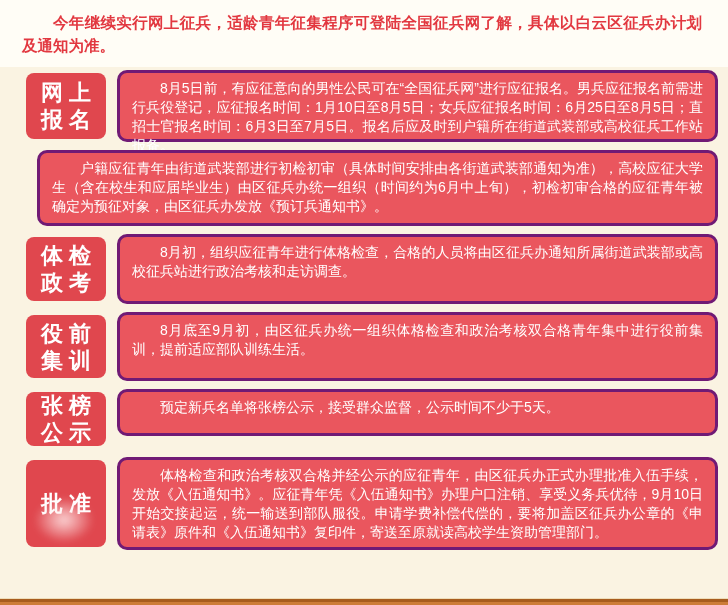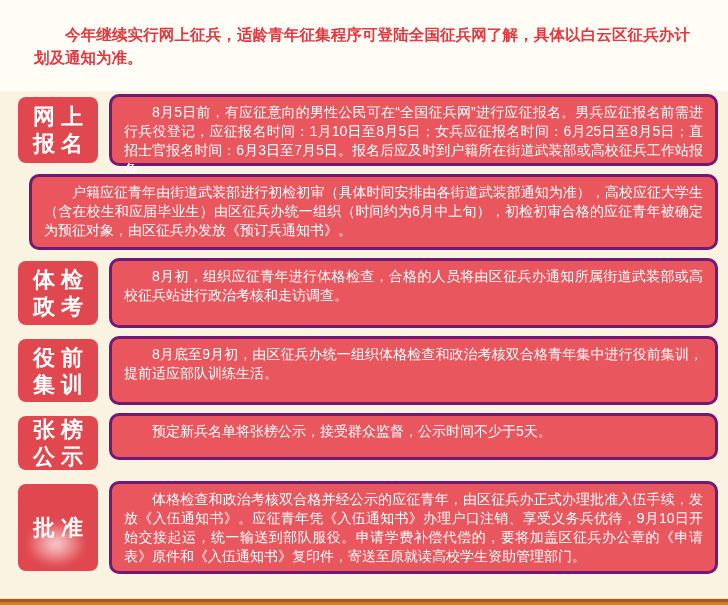--- a/index.html
+++ b/index.html
@@ -10,32 +10,32 @@
     overflow: hidden;
   }
   .page { position: relative; width: 728px; height: 605px; }
 
   
   .intro-section {
     background: #fffdf6;
     padding: 7px 22px 6px 18px;
   }
   .intro-text {
-    margin: 16px;
+    margin: 4px;
     color: #e23840;
     font-size: 15.5px;
     font-weight: 700;
     line-height: 23px;
     text-indent: 2em;
     text-align: justify;
   }
 
   
   .steps { padding: 3px 10px 0 18px; }
-  .row { display: flex; margin-bottom: 8px; }
+  .row { display: flex; margin-bottom: 8px; margin-left: 8px; }
 
   .label-box {
     flex: 0 0 80px;
     align-self: stretch;
     margin: 3px 0;
     background: #e0474e;
     border-radius: 8px;
     color: #ffffff;
     font-size: 22px;
     font-weight: 700;

